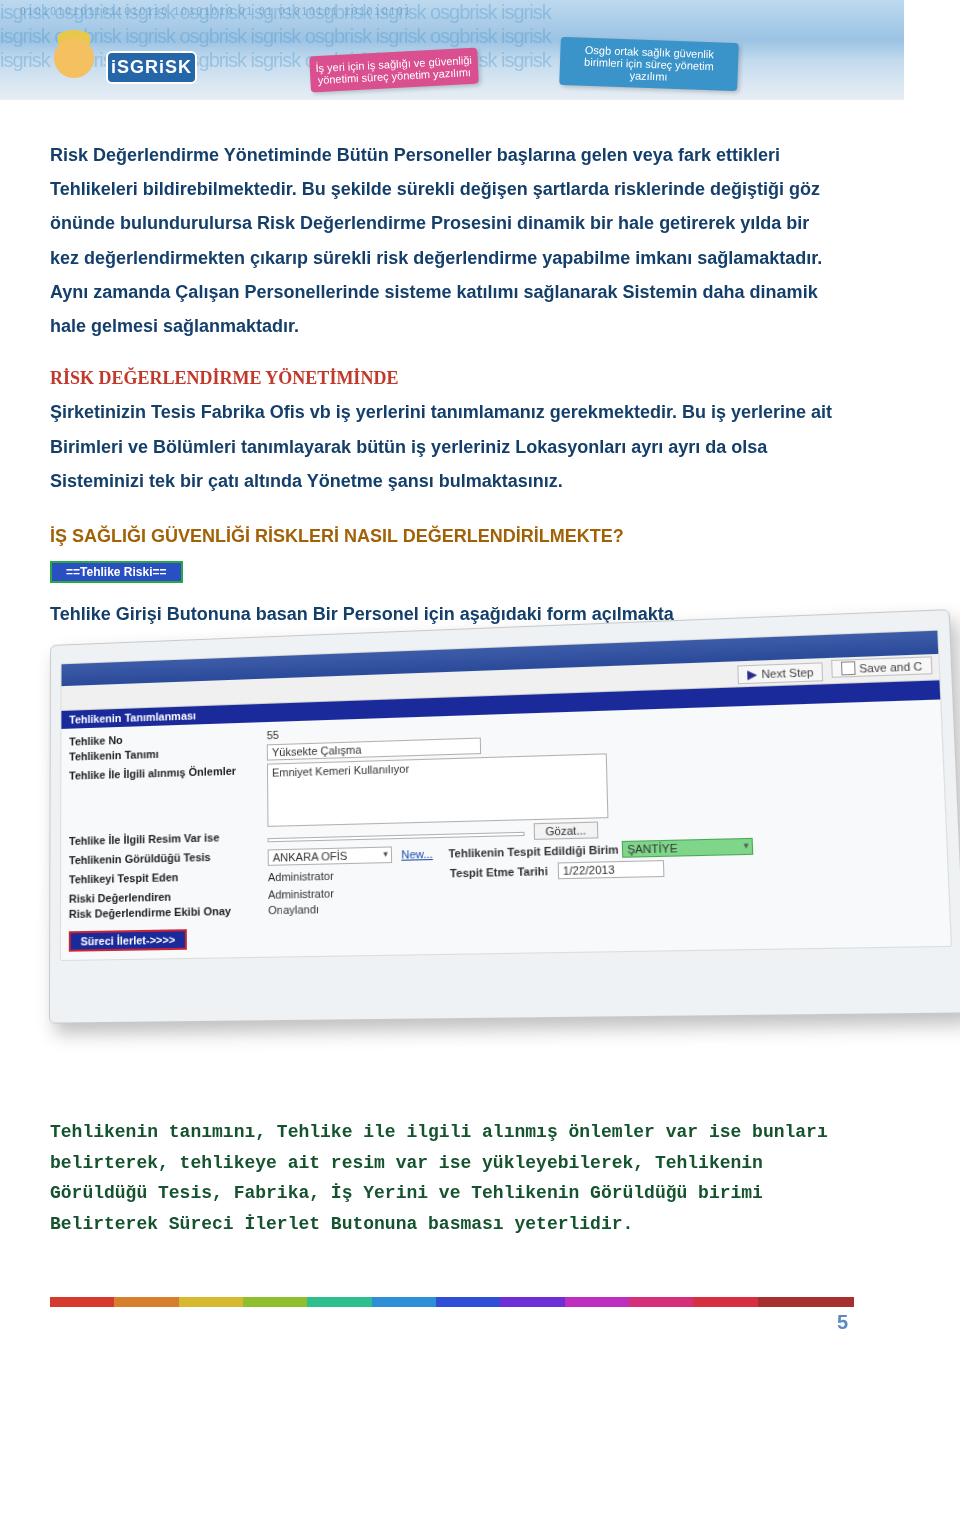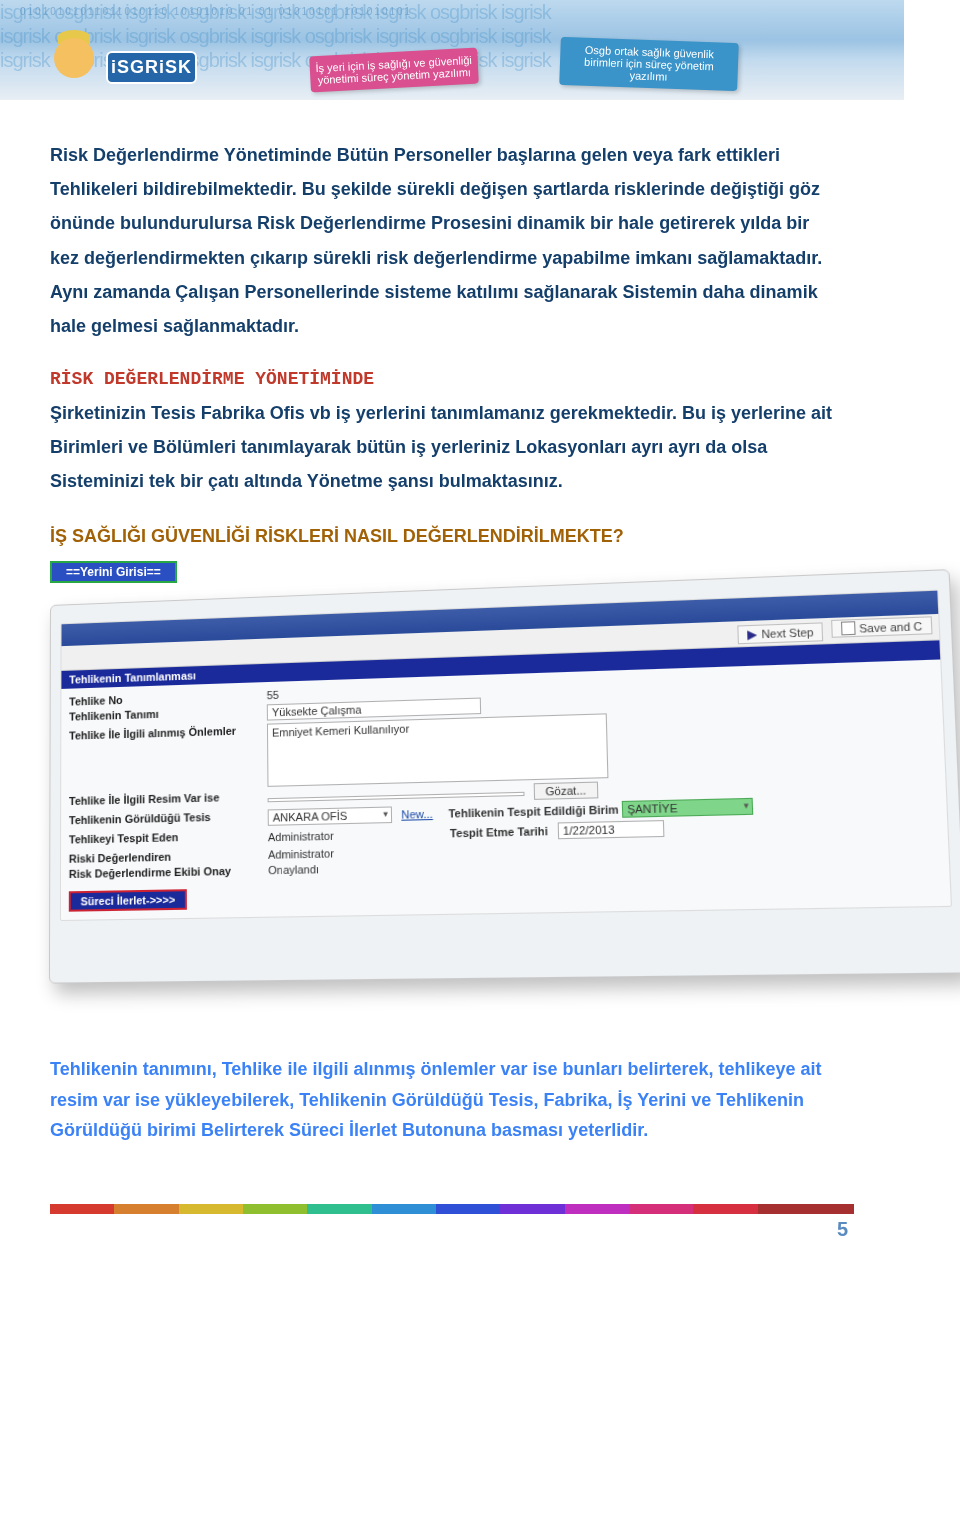--- a/index.html
+++ b/index.html
@@ -111,21 +111,21 @@
     color: #153f6b;
     font-weight: bold;
     font-family: Arial, sans-serif;
     margin-bottom: 14px;
   }
   .red-heading {
     font-size: 18px;
     line-height: 1.8;
     color: #c0392b;
     font-weight: bold;
-    font-family: Liberation Mono, monospace;
+    font-family: Liberation Serif, serif;
     display: inline;
   }
   .section-heading {
     font-size: 18px;
     color: #a16207;
     font-weight: bold;
     margin: 28px 0 14px 0;
   }
   .tehlike-button {
     display: inline-block;
@@ -275,23 +275,24 @@
     border: 2px solid #c23;
     color: #fff;
     font-weight: bold;
     font-size: 11px;
     padding: 2px 10px;
     cursor: pointer;
   }
   .closing-text {
     font-size: 18px;
     line-height: 1.7;
-    color: #3b82f6;
-    font-weight: bold;
-    margin-top: 73px;
+    color: #14532d;
+    font-weight: bold;
+    margin-top: 96px;
+    font-family: Liberation Mono, monospace;
   }
   .footer-line {
     height: 10px;
     margin: 30px 50px 4px 50px;
     background: linear-gradient(90deg,
       #d63a2f 0 8%,
       #d67f2f 8% 16%,
       #d6b92f 16% 24%,
       #8fbf2f 24% 32%,
       #2fbf8f 32% 40%,
@@ -347,22 +348,23 @@
 
     <p class="body-text">Risk Değerlendirme Yönetiminde Bütün Personeller başlarına gelen veya fark ettikleri Tehlikeleri bildirebilmektedir. Bu şekilde sürekli değişen şartlarda risklerinde değiştiği göz önünde bulundurulursa Risk Değerlendirme Prosesini dinamik bir hale getirerek yılda bir kez değerlendirmekten çıkarıp sürekli risk değerlendirme yapabilme imkanı sağlamaktadır. Aynı zamanda Çalışan Personellerinde sisteme katılımı sağlanarak Sistemin daha dinamik hale gelmesi sağlanmaktadır.</p>
 
     <p class="body-text">
       <span class="red-heading">RİSK DEĞERLENDİRME YÖNETİMİNDE</span><br>
       <span>Şirketinizin Tesis Fabrika Ofis vb iş yerlerini tanımlamanız gerekmektedir. Bu iş yerlerine ait Birimleri ve Bölümleri tanımlayarak bütün iş yerleriniz Lokasyonları ayrı ayrı da olsa Sisteminizi tek bir çatı altında Yönetme şansı bulmaktasınız.</span>
     </p>
 
     <div class="section-heading">İŞ SAĞLIĞI GÜVENLİĞİ RİSKLERİ NASIL DEĞERLENDİRİLMEKTE?</div>
 
-    <div class="tehlike-button">==Yerini Girisi==</div>
-
+    <div class="tehlike-button">==Tehlike Riski==</div>
+
+    <p class="body-text" style="margin-top:4px;">Tehlike Girişi Butonuna basan Bir Personel için aşağıdaki form açılmakta</p>
 
     
     <div class="form-shot-wrap">
       <div class="form-shot">
         <div class="form-inner">
           <div class="form-topbar"></div>
 
           <div class="form-toolbar">
             <span class="tool-btn">
               <span class="arrow-icon">▶</span>

